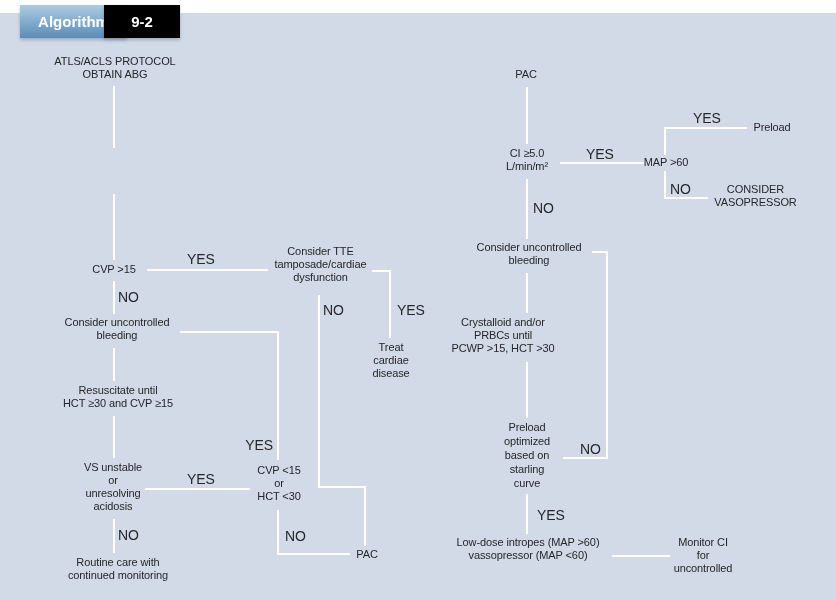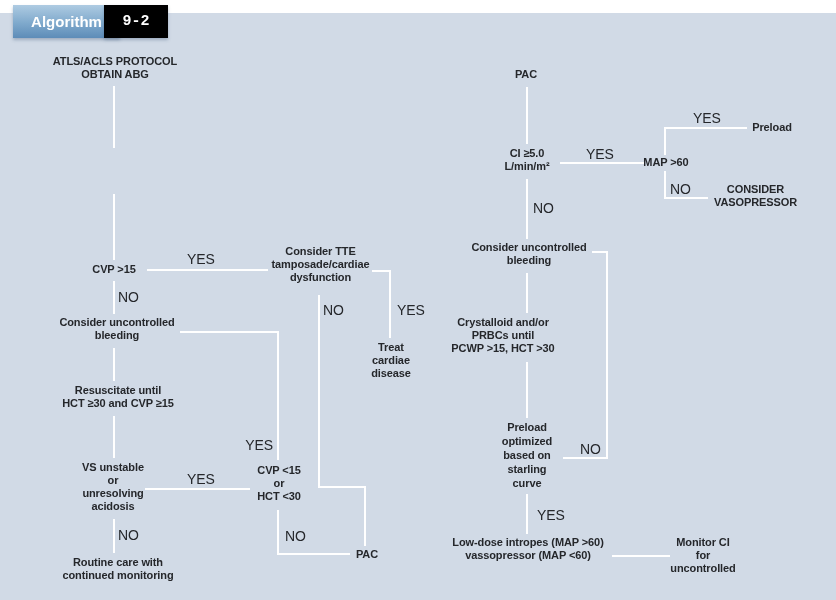--- a/index.html
+++ b/index.html
@@ -5,25 +5,25 @@
   :root{
     --bg:#d1dae6; --line:#ffffff; --text:#25272b;
     --tag-blue-top:#aecbe2; --tag-blue-mid:#7fa9cc; --tag-blue-bot:#5d8cb8; --tag-black:#000000;
   }
   html,body{margin:0;padding:0;background:#ffffff;}
   #stage{position:relative;width:836px;height:600px;background:#ffffff;overflow:hidden;
          font-family:"Liberation Sans",sans-serif;}
   .panel{position:absolute;left:0;top:13px;width:836px;height:587px;background:var(--bg);}
   .tag{position:absolute;top:5px;height:33px;display:flex;align-items:center;justify-content:center;
        color:#fff;font-size:15px;font-weight:bold;box-shadow:0 2px 3px rgba(60,90,120,.35);}
-  .tag-blue{left:13px;width:107px;
+  .tag-blue{left:20px;width:107px;
        background:linear-gradient(180deg,var(--tag-blue-top) 0%,var(--tag-blue-mid) 55%,var(--tag-blue-bot) 100%);}
-  .tag-black{left:104px;width:64px;background:var(--tag-black);font-family:Liberation Mono, monospace;}
+  .tag-black{left:104px;width:76px;background:var(--tag-black);}
   .node{position:absolute;font-size:11px;line-height:13px;color:var(--text);
-        text-align:center;white-space:pre-line;letter-spacing:-0.1px;font-weight:bold;}
+        text-align:center;white-space:pre-line;letter-spacing:-0.1px;}
   .lh14{line-height:14px;}
   .lbl{position:absolute;font-size:14px;line-height:13px;color:var(--text);letter-spacing:-0.1px;}
   .tr{width:30px;text-align:right;}
   .h{position:absolute;height:2px;background:var(--line);}
   .v{position:absolute;width:2px;background:var(--line);}
 </style>
 </head>
 <body>
 
 <div id="stage">

